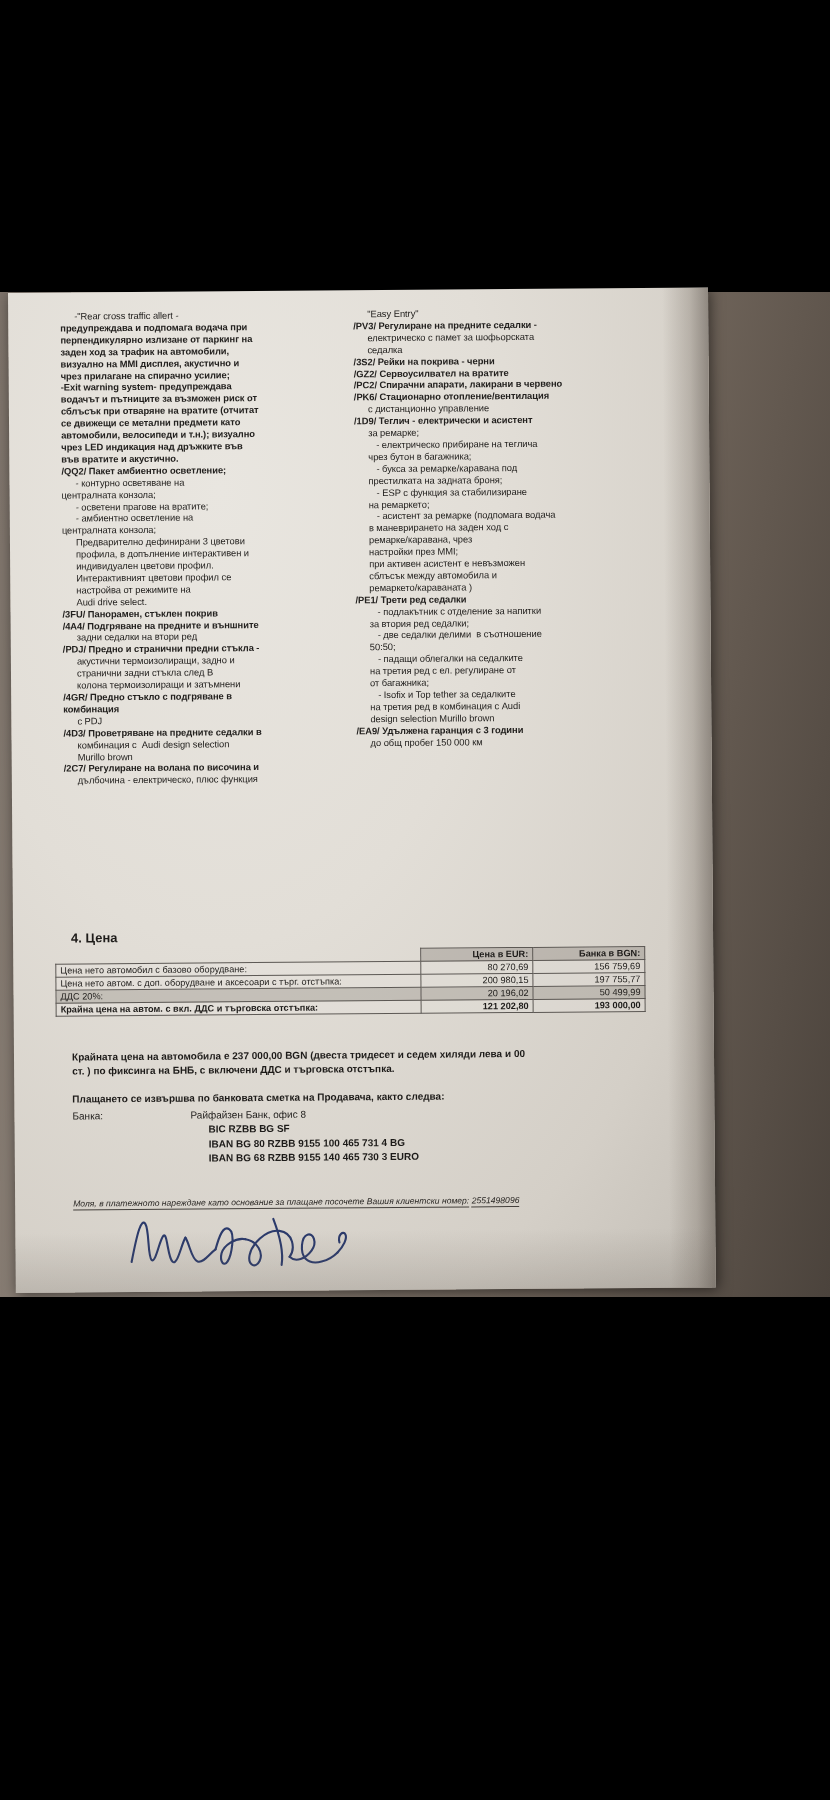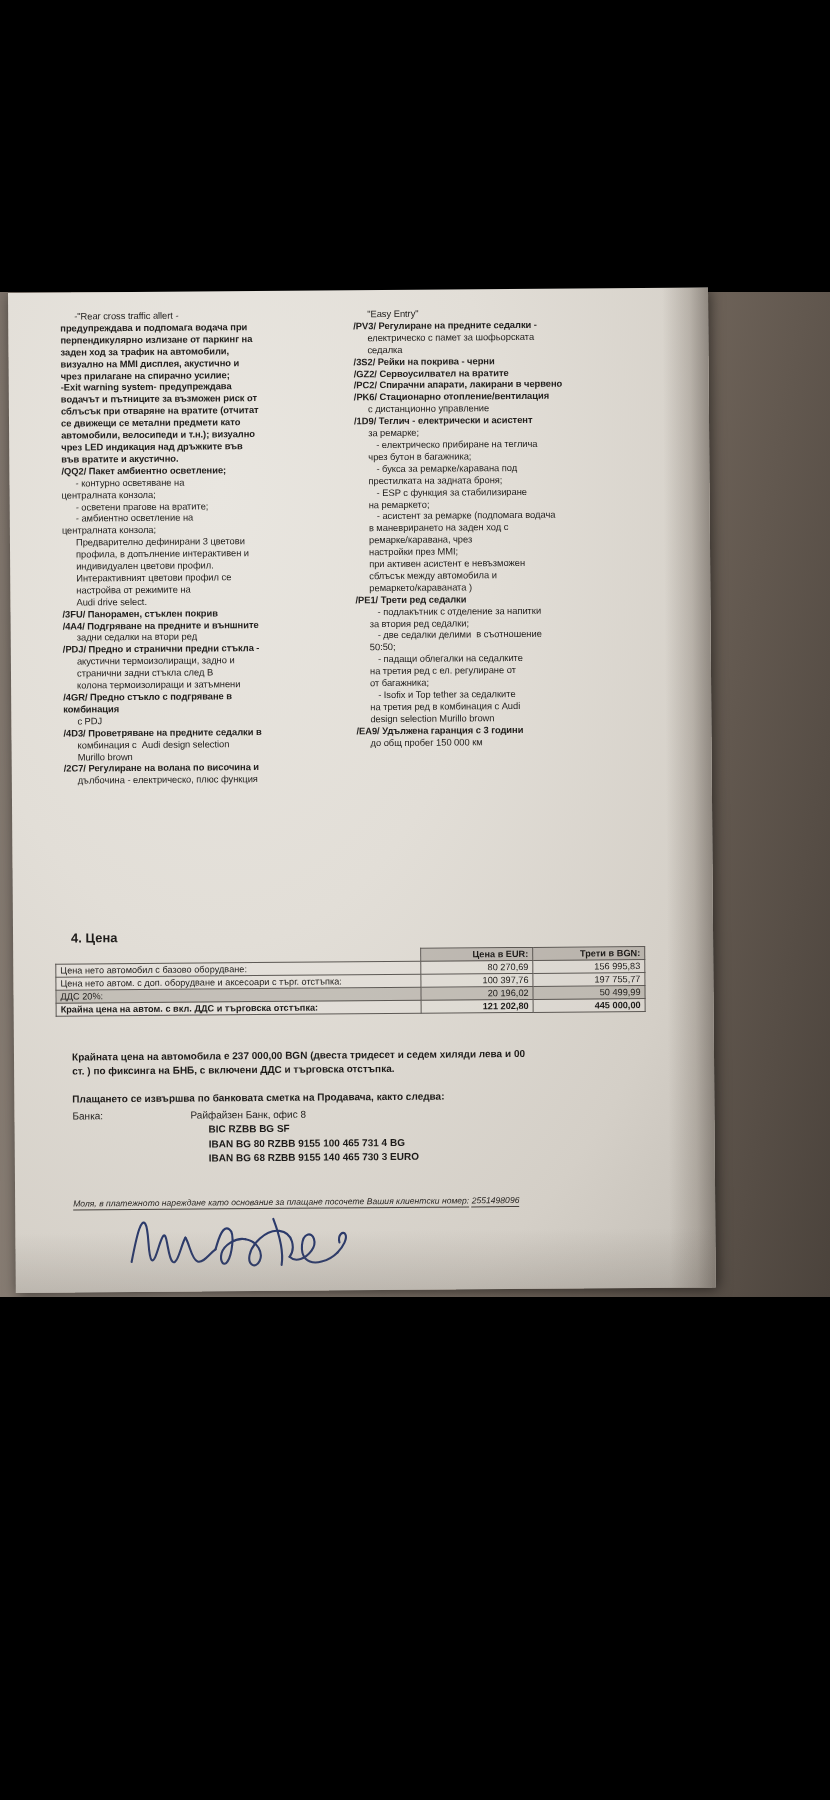--- a/index.html
+++ b/index.html
@@ -238,43 +238,43 @@
         </div>
     </div>
 
     <div id="price-heading">4. Цена</div>
 
     <table id="price-table">
       <thead>
         <tr>
           <th class="blank lbl"></th>
           <th class="num">Цена в EUR:</th>
-          <th class="num">Трети в BGN:</th>
+          <th class="num">Банка в BGN:</th>
         </tr>
       </thead>
       <tbody id="price-table-body">
           <tr>
             <td class="lbl">Цена нето автомобил с базово оборудване:</td>
             <td class="num">80 270,69</td>
-            <td class="num">156 995,83</td>
+            <td class="num">156 759,69</td>
           </tr>
           <tr>
             <td class="lbl">Цена нето автом. с доп. оборудване и аксесоари с търг. отстъпка:</td>
-            <td class="num">100 397,76</td>
+            <td class="num">200 980,15</td>
             <td class="num">197 755,77</td>
           </tr>
           <tr class="shaded">
             <td class="lbl">ДДС 20%:</td>
             <td class="num">20 196,02</td>
             <td class="num">50 499,99</td>
           </tr>
           <tr class="total">
             <td class="lbl">Крайна цена на автом. с вкл. ДДС и търговска отстъпка:</td>
             <td class="num">121 202,80</td>
-            <td class="num">445 000,00</td>
+            <td class="num">193 000,00</td>
           </tr>
         </tbody>
     </table>
 
     <div id="final-price-note">
       <div>Крайната цена на автомобила е 237 000,00 BGN (двеста тридесет и седем хиляди лева и 00</div>
       <div>ст. )  по фиксинга на БНБ, с включени ДДС и търговска отстъпка.</div>
     </div>
 
     <div id="payment-block">

